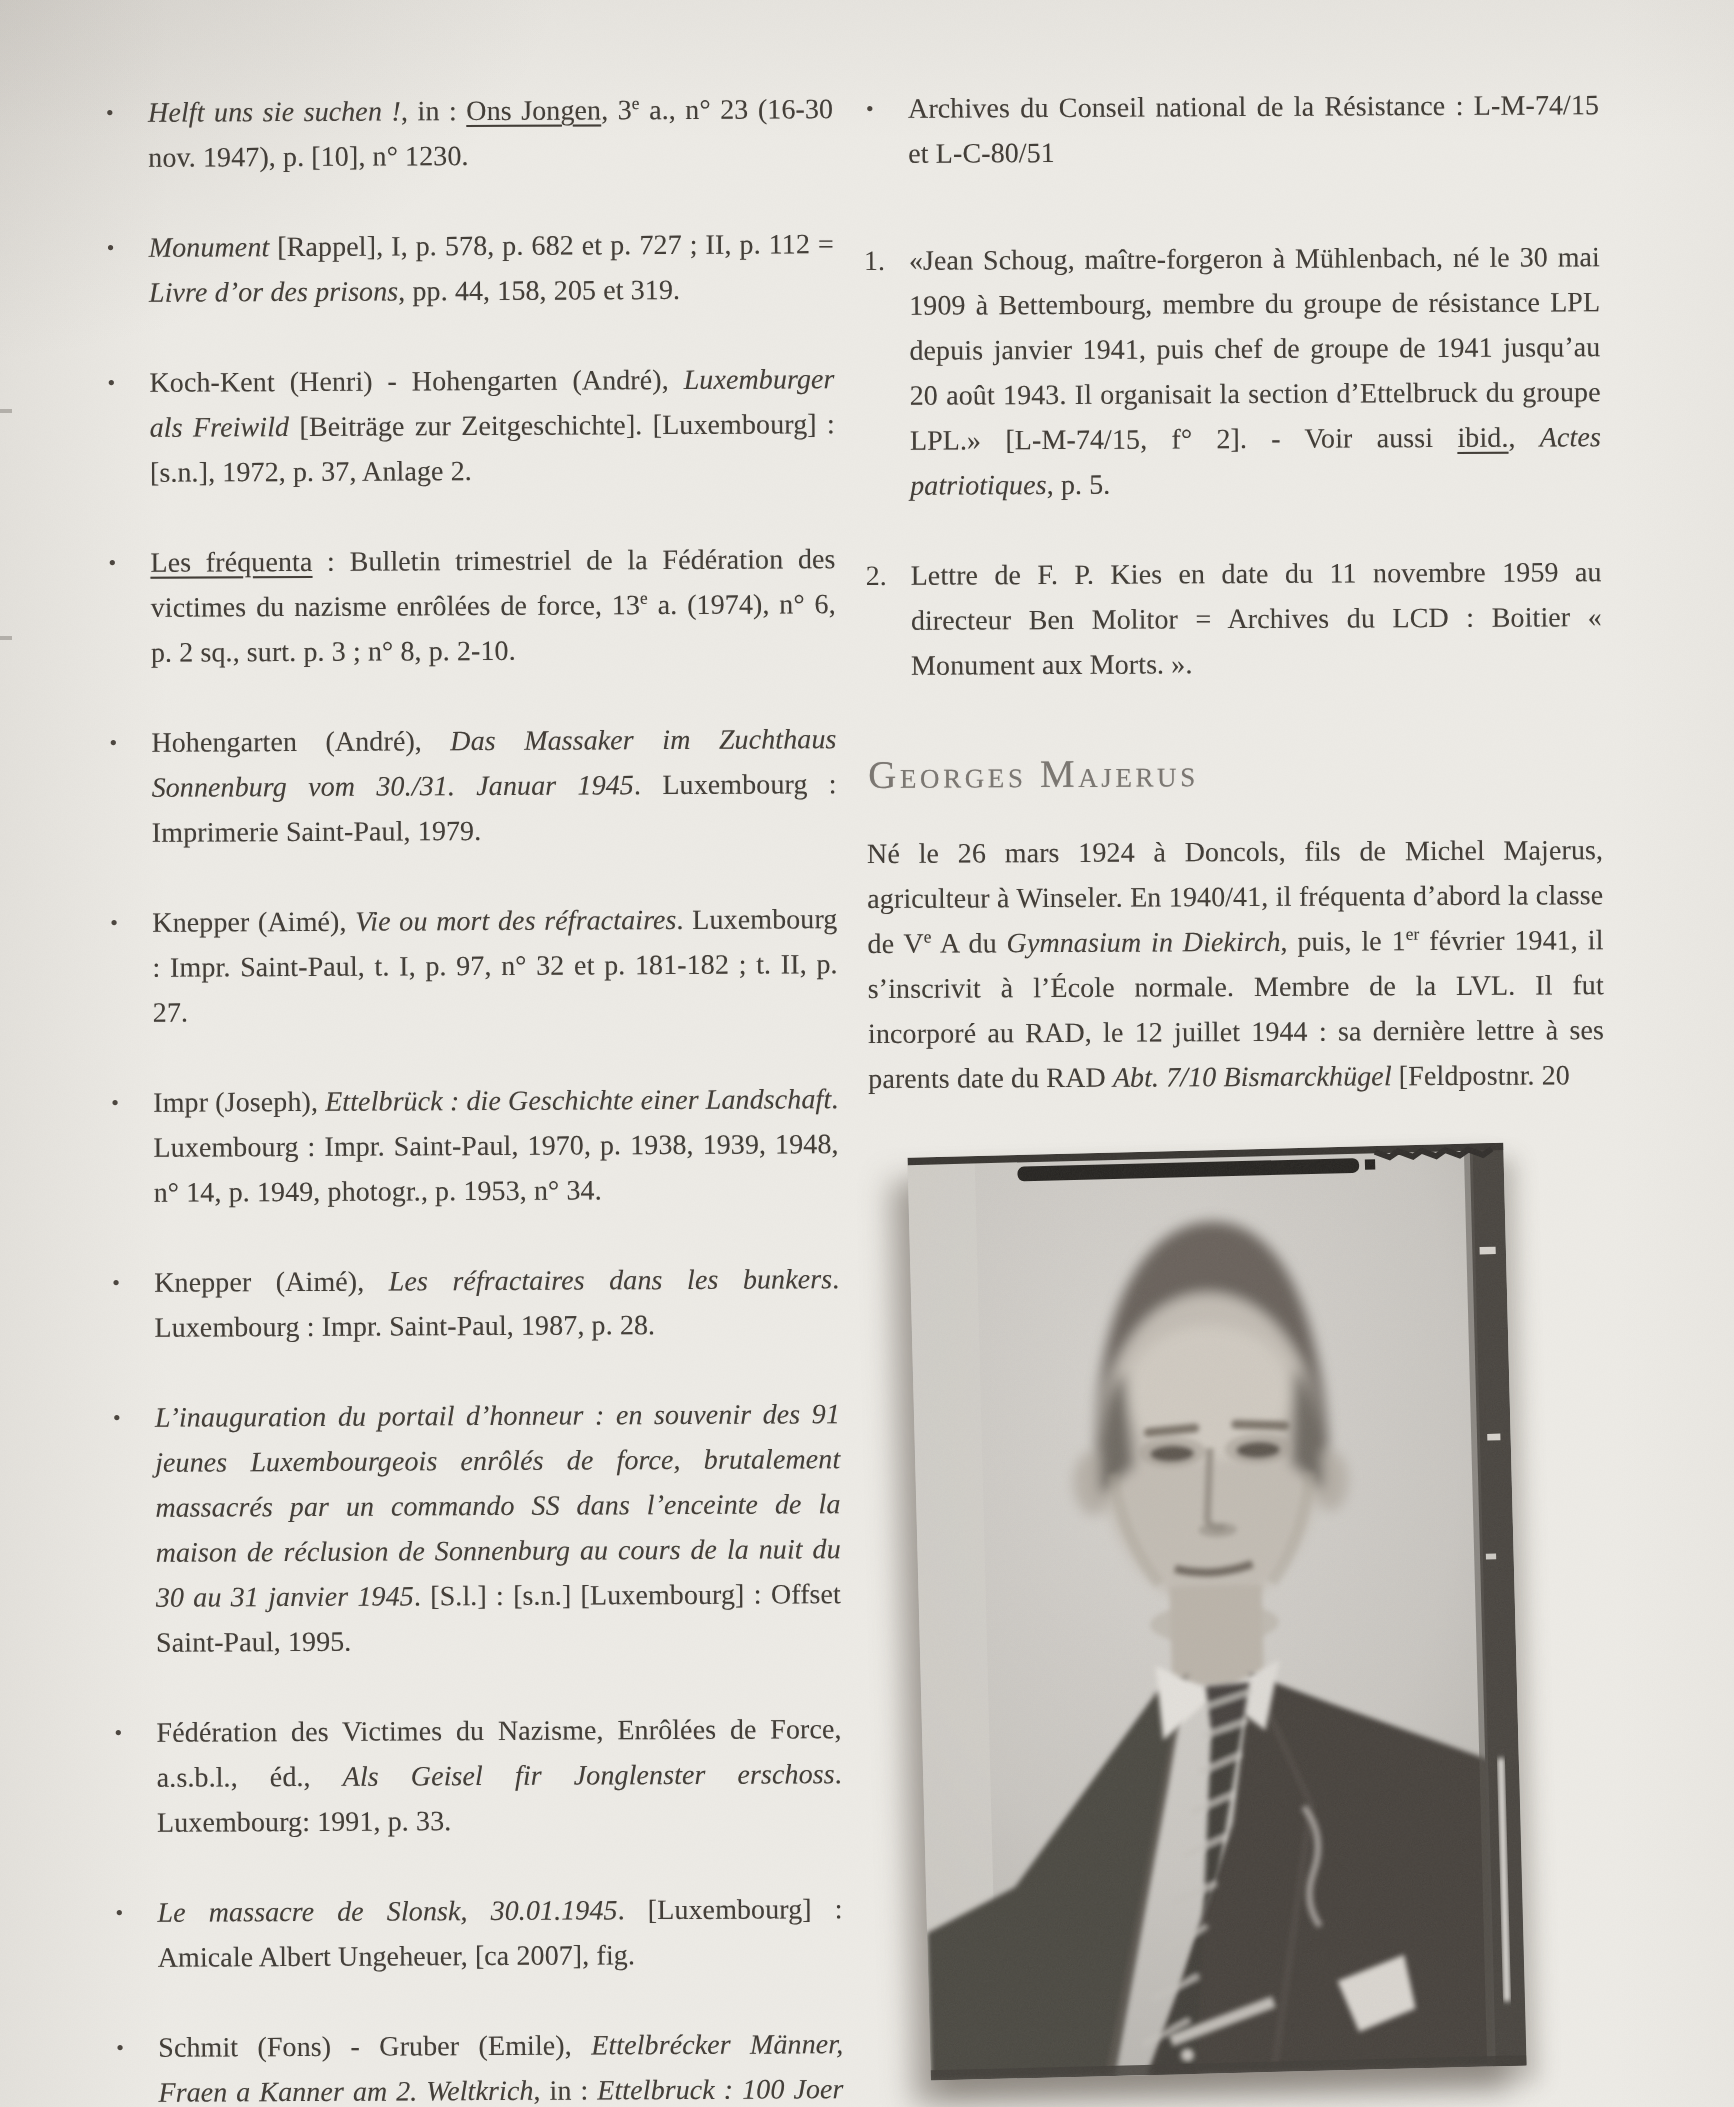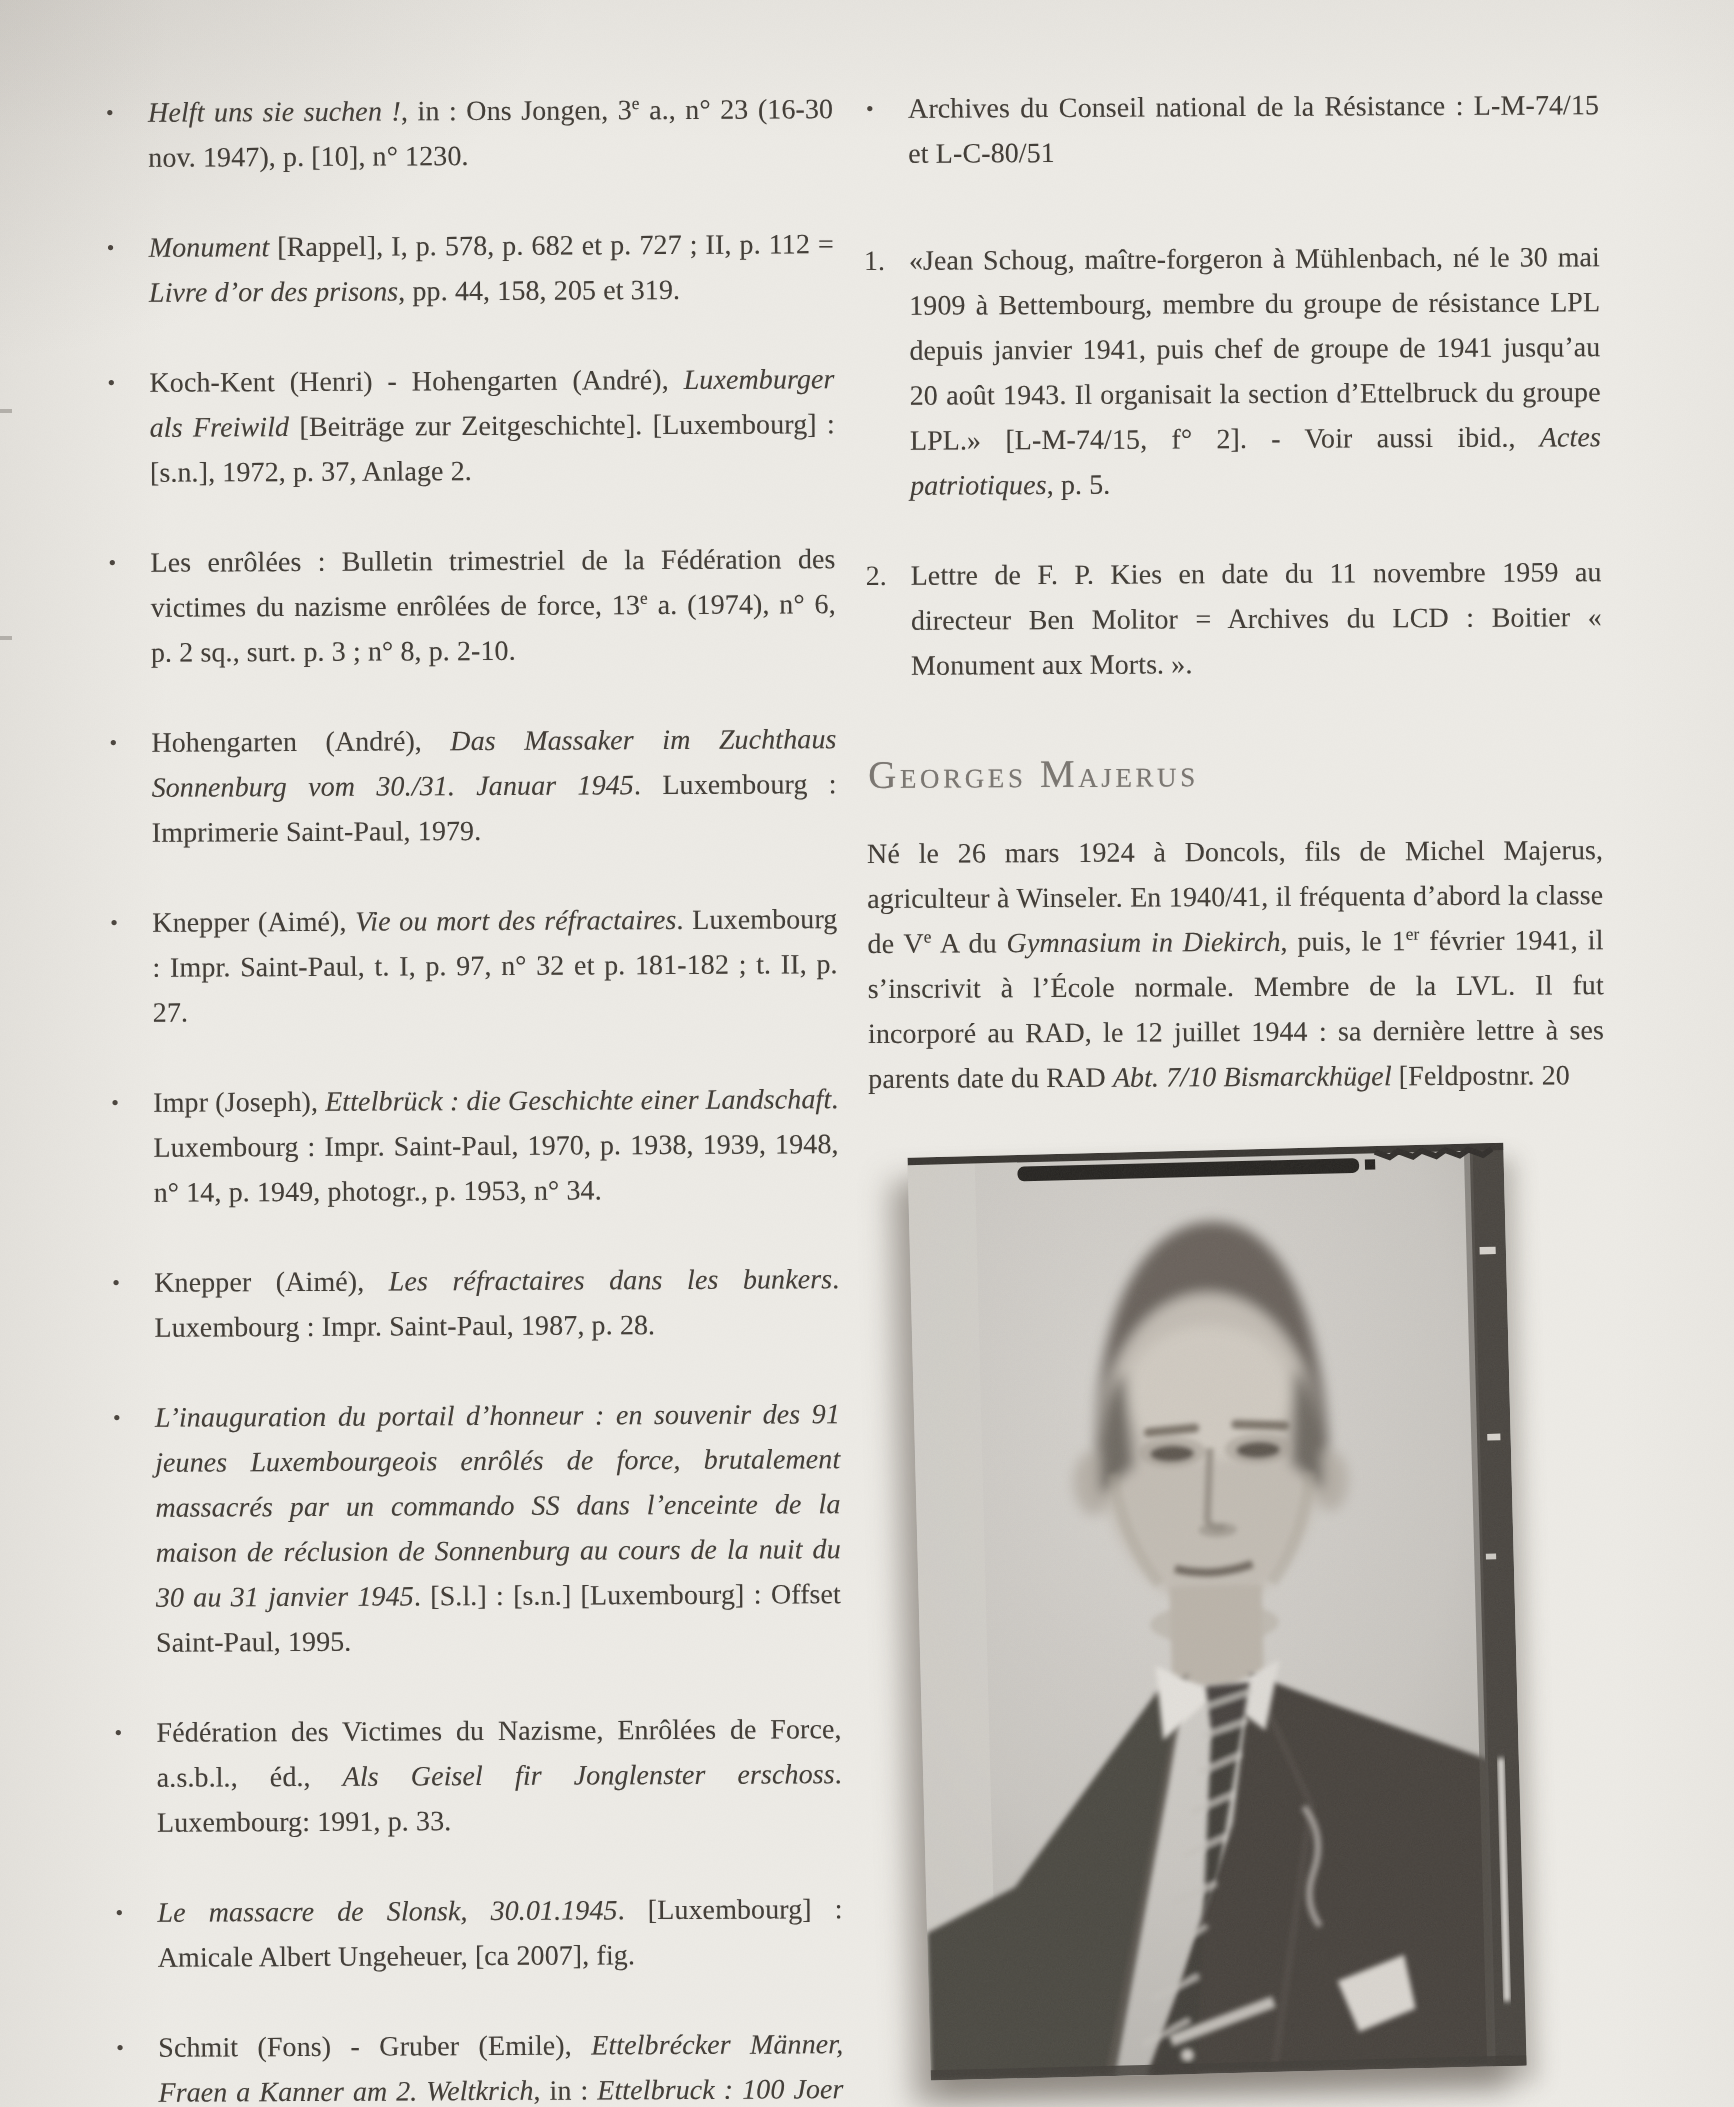--- a/index.html
+++ b/index.html
@@ -17,21 +17,21 @@
   .tilt{position:absolute;inset:0;transform:rotate(-0.3deg);transform-origin:50% 40%;}
   .col{position:absolute;top:86px;}
   .col-left{left:107px;width:730px;}
   .col-right{left:867px;width:736px;}
   .entry,.note{display:flex;align-items:flex-start;margin-bottom:20px;}
   .bullet{flex:none;width:42px;padding-left:2.9px;font-size:22px;line-height:45px;color:#4c463f;}
   .note-num{flex:none;width:45px;font-size:28px;line-height:45px;}
   .etext{flex:1;font-size:28px;line-height:45px;text-align:justify;letter-spacing:0.1px;
          text-shadow:0 0 0.7px rgba(67,62,56,0.35);}
   .seg-i{font-style:italic;}
-  .seg-u{text-underline-offset:5.1px;text-decoration-thickness:1.8px;}
+  .seg-u{text-decoration:underline;text-underline-offset:5.1px;text-decoration-thickness:1.8px;}
   .seg-sup{vertical-align:super;font-size:0.62em;line-height:0;}
   .gap-lg{height:25px;}
   .section-heading{
     margin:64px 0 34px 1.5px;font-weight:normal;
     font-variant:small-caps;letter-spacing:3.6px;
     font-size:39px;color:#7b7772;
     text-shadow:0 0 0.7px rgba(123,119,114,0.5);
   }
   .bio{font-size:28px;line-height:45px;text-align:justify;letter-spacing:0.1px;
        text-shadow:0 0 0.7px rgba(67,62,56,0.35);}
@@ -65,21 +65,21 @@
         <div class="etext"><span class="seg-i">Monument</span><span> [Rappel], I, p. 578, p. 682 et p. 727 ; II, p. 112 = </span><span class="seg-i">Livre d’or des prisons</span><span>, pp. 44, 158, 205 et 319.</span></div>
       </div>
       <div class="gap-lg"></div>
       <div class="entry">
         <span class="bullet">•</span>
         <div class="etext"><span>Koch-Kent (Henri) - Hohengarten (André), </span><span class="seg-i">Luxemburger als Freiwild</span><span> [Beiträge zur Zeitgeschichte]. [Luxembourg] : [s.n.], 1972, p. 37, Anlage 2.</span></div>
       </div>
       <div class="gap-lg"></div>
       <div class="entry">
         <span class="bullet">•</span>
-        <div class="etext"><span class="seg-u">Les enrôlées</span><span> : Bulletin trimestriel de la Fédération des victimes du nazisme enrôlées de force, 13</span><span class="seg-sup">e</span><span> a. (1974), n° 6, p. 2 sq., surt. p. 3 ; n° 8, p. 2-10.</span></div>
+        <div class="etext"><span class="seg-u">Les fréquenta</span><span> : Bulletin trimestriel de la Fédération des victimes du nazisme enrôlées de force, 13</span><span class="seg-sup">e</span><span> a. (1974), n° 6, p. 2 sq., surt. p. 3 ; n° 8, p. 2-10.</span></div>
       </div>
       <div class="gap-lg"></div>
       <div class="entry">
         <span class="bullet">•</span>
         <div class="etext"><span>Hohengarten (André), </span><span class="seg-i">Das Massaker im Zuchthaus Sonnenburg vom 30./31. Januar 1945</span><span>. Luxembourg : Imprimerie Saint-Paul, 1979.</span></div>
       </div>
       <div class="gap-lg"></div>
       <div class="entry">
         <span class="bullet">•</span>
         <div class="etext"><span>Knepper (Aimé), </span><span class="seg-i">Vie ou mort des réfractaires</span><span>. Luxembourg : Impr. Saint-Paul, t. I, p. 97, n° 32 et p. 181-182 ; t. II, p. 27.</span></div>

